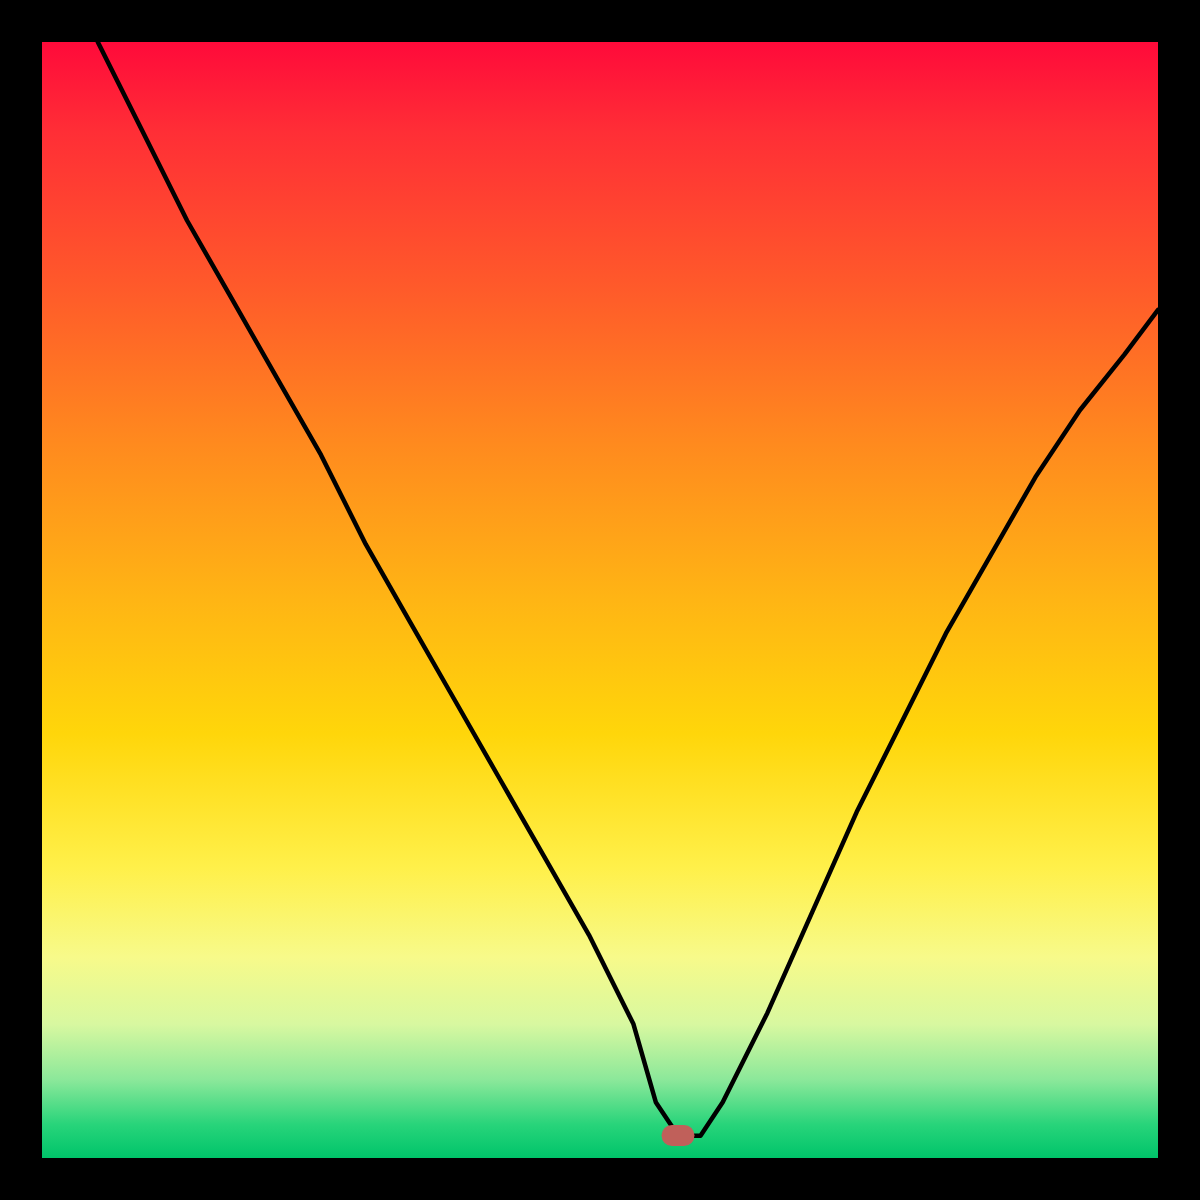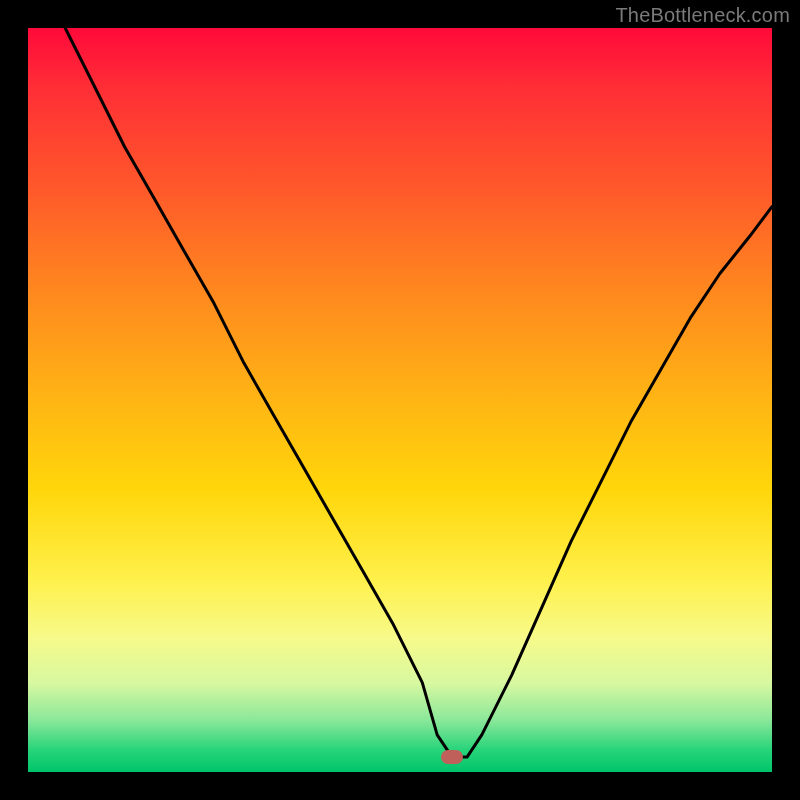--- a/index.html
+++ b/index.html
@@ -65,21 +65,20 @@
     width: 22px;
     height: 14px;
     border-radius: 7px;
     transform: translate(-50%, -50%);
   }
 </style>
 </head>
 <body>
 
 <div class="frame">
-  <div class="watermark">TheBottleneck.com</div>
 
   <div class="plot-area">
     <svg class="curve" viewBox="0 0 744 744" preserveAspectRatio="none">
       <path id="curve-path" fill="none" stroke-width="3" stroke-linecap="round" stroke-linejoin="round" stroke="#000000" d="M37.2 0.0 L67.0 59.5 L96.7 119.0 L126.5 171.1 L156.2 223.2 L186.0 275.3 L215.8 334.8 L245.5 386.9 L275.3 439.0 L305.0 491.0 L334.8 543.1 L364.6 595.2 L394.3 654.7 L409.2 706.8 L424.1 729.1 L439.0 729.1 L453.8 706.8 L483.6 647.3 L513.4 580.3 L543.1 513.4 L572.9 453.8 L602.6 394.3 L632.4 342.2 L662.2 290.2 L691.9 245.5 L721.7 208.3 L744.0 178.6"></path>
     </svg>
     <div class="marker" id="marker" style="background: rgb(192, 96, 90); left: 424.08px; top: 729.12px;"></div>
   </div>
 </div>
 
 </body></html>

